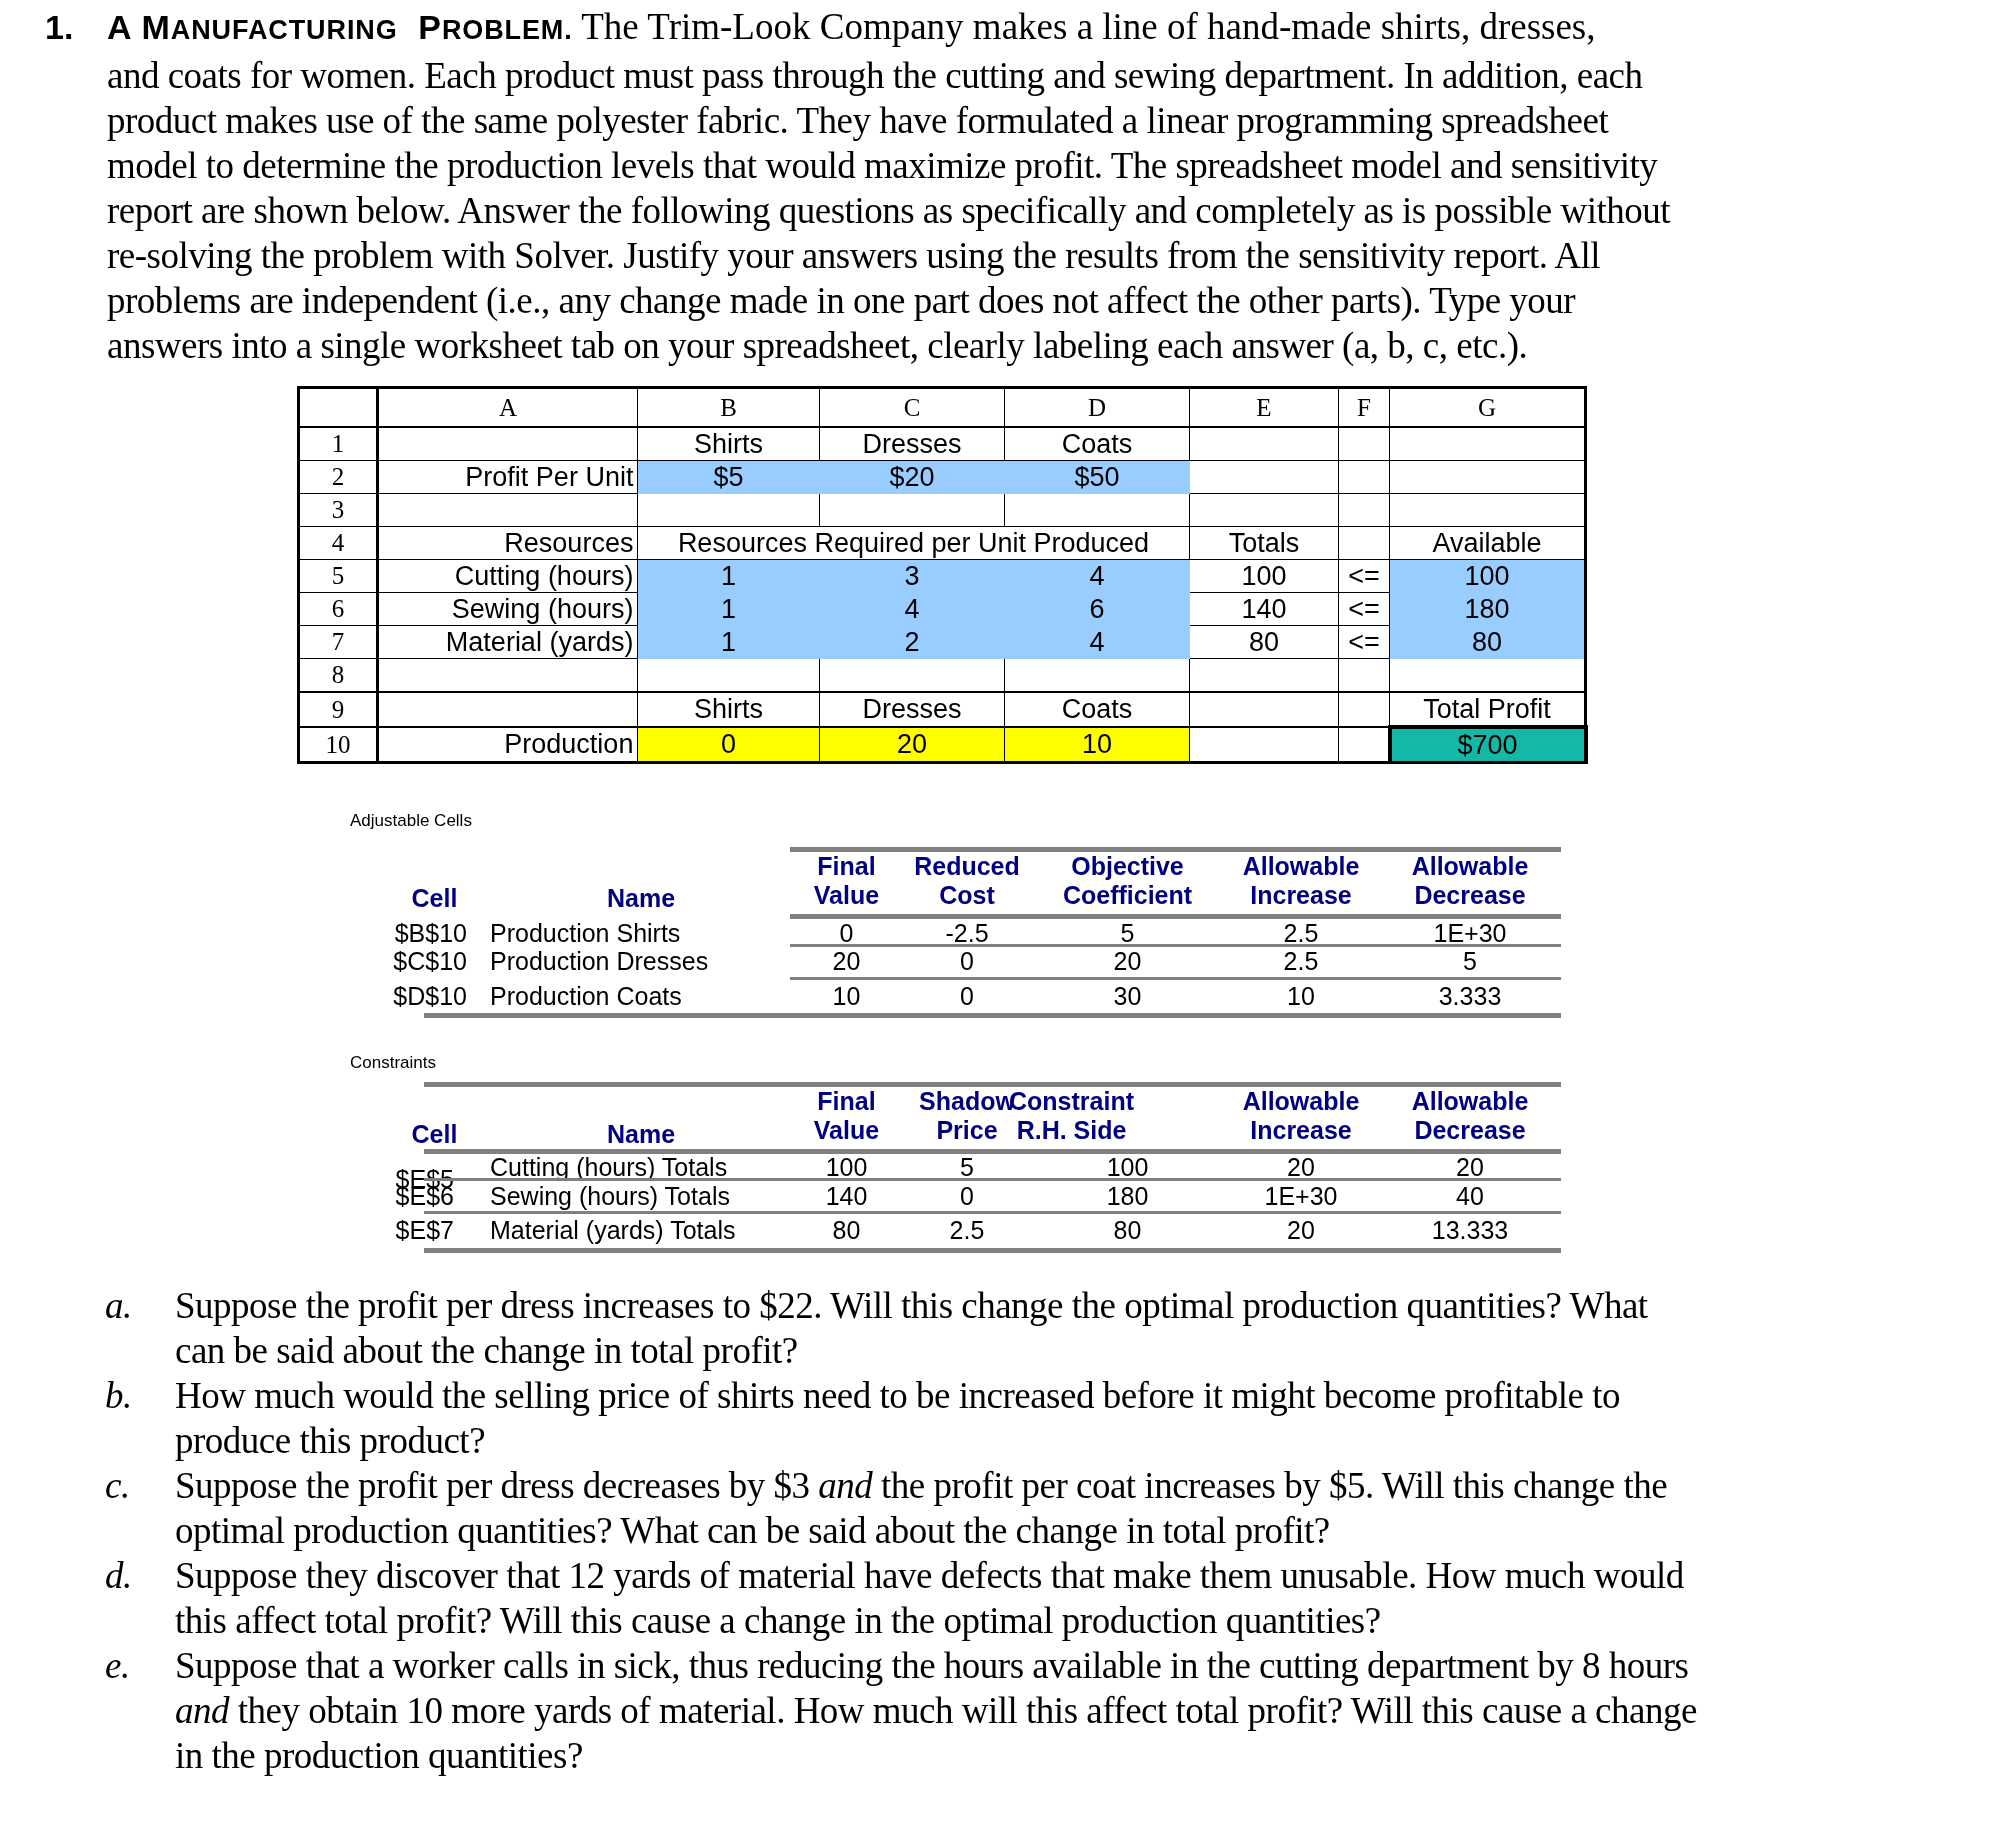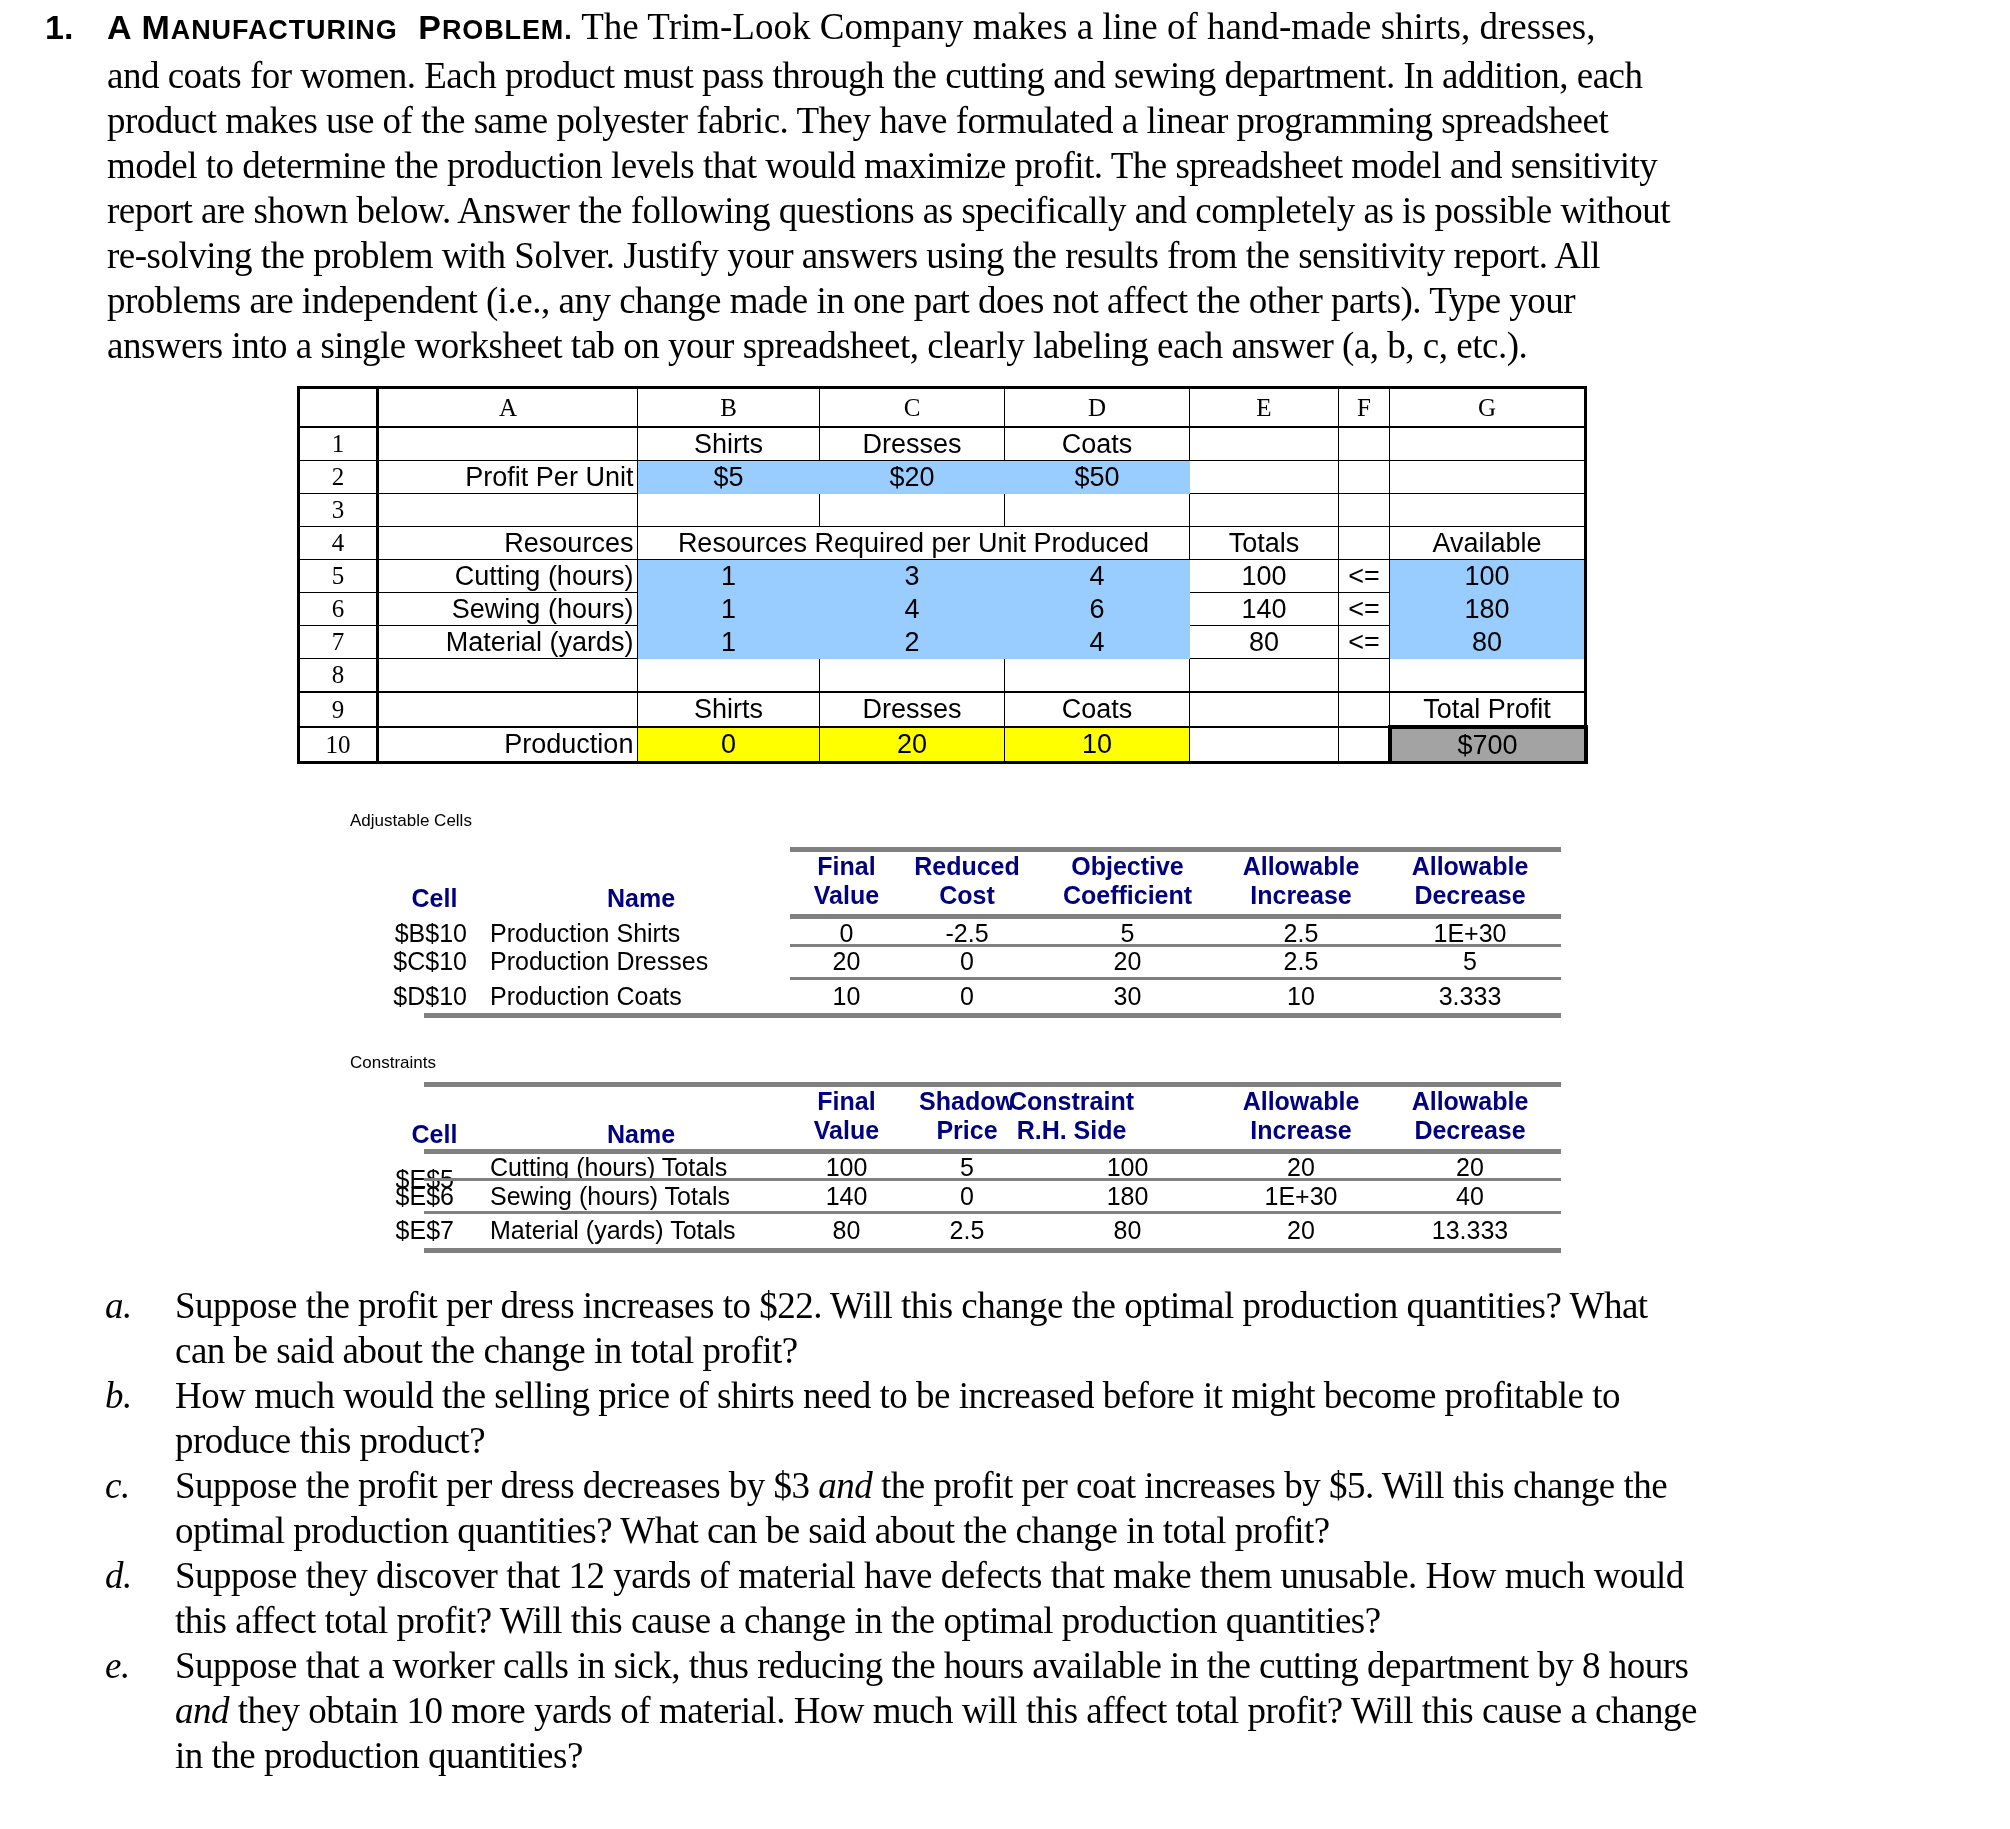--- a/index.html
+++ b/index.html
@@ -17,21 +17,21 @@
 
   
   #model { position: absolute; left: 297px; top: 386px; border-collapse: collapse; font-family: "Liberation Sans", sans-serif; }
   #model td { border: 0.9px solid #000; padding: 0; height: 32px; font-size: 27px; }
   #model tr.hdr td { height: 37px; font-family: "Liberation Serif", serif; font-size: 25px; text-align: center; border-bottom: 2.7px solid #000; }
   #model td.rownum { font-family: "Liberation Serif", serif; font-size: 25px; text-align: center; width: 76px; border-left: 3.6px solid #000; border-right: 3.6px solid #000; }
   #model td.colA { width: 150px; text-align: right; padding-right: 3.6px; }
   #model td.c { text-align: center; }
   #model td.blue { background: #99ccff; border-color: #99ccff; }
   #model td.yellow { background: #ffff00; }
-  #model td.orange { background: #a3a3a3; border: 4.5px solid #000; }
+  #model td.orange { background: #14b8a6; border: 4.5px solid #000; }
   #model .wA { width: 258px; } #model .wB { width: 181px; } #model .wC { width: 184px; }
   #model .wD { width: 184px; } #model .wE { width: 148px; } #model .wF { width: 50px; } #model .wG { width: 194px; }
   #model tr.top td { border-top: 3.6px solid #000; }
   #model td.rend { border-right: 3.6px solid #000; }
   #model tr.last td { border-bottom: 3.6px solid #000; }
 
   
   .sec-label { position: absolute; font-family: "Liberation Sans", sans-serif; font-size: 17px; }
   .sens { position: absolute; font-family: "Liberation Sans", sans-serif; font-size: 25px; }
   .sens .hdr { color: #000080; font-weight: bold; }

